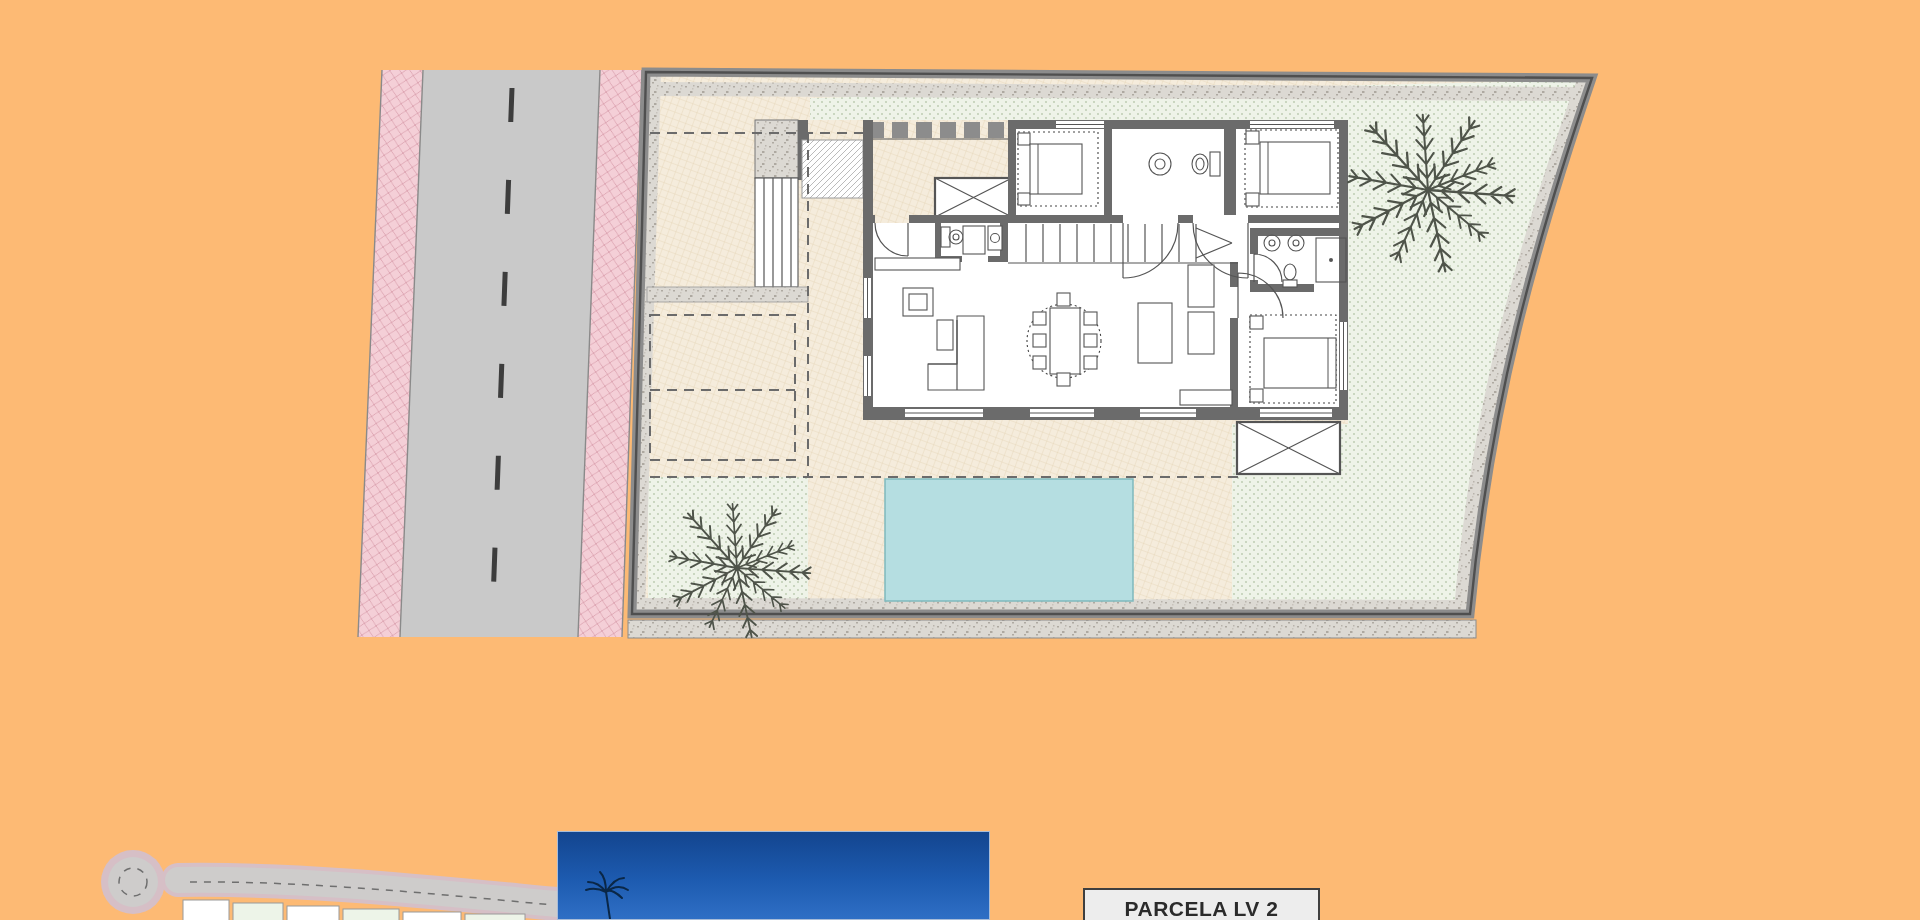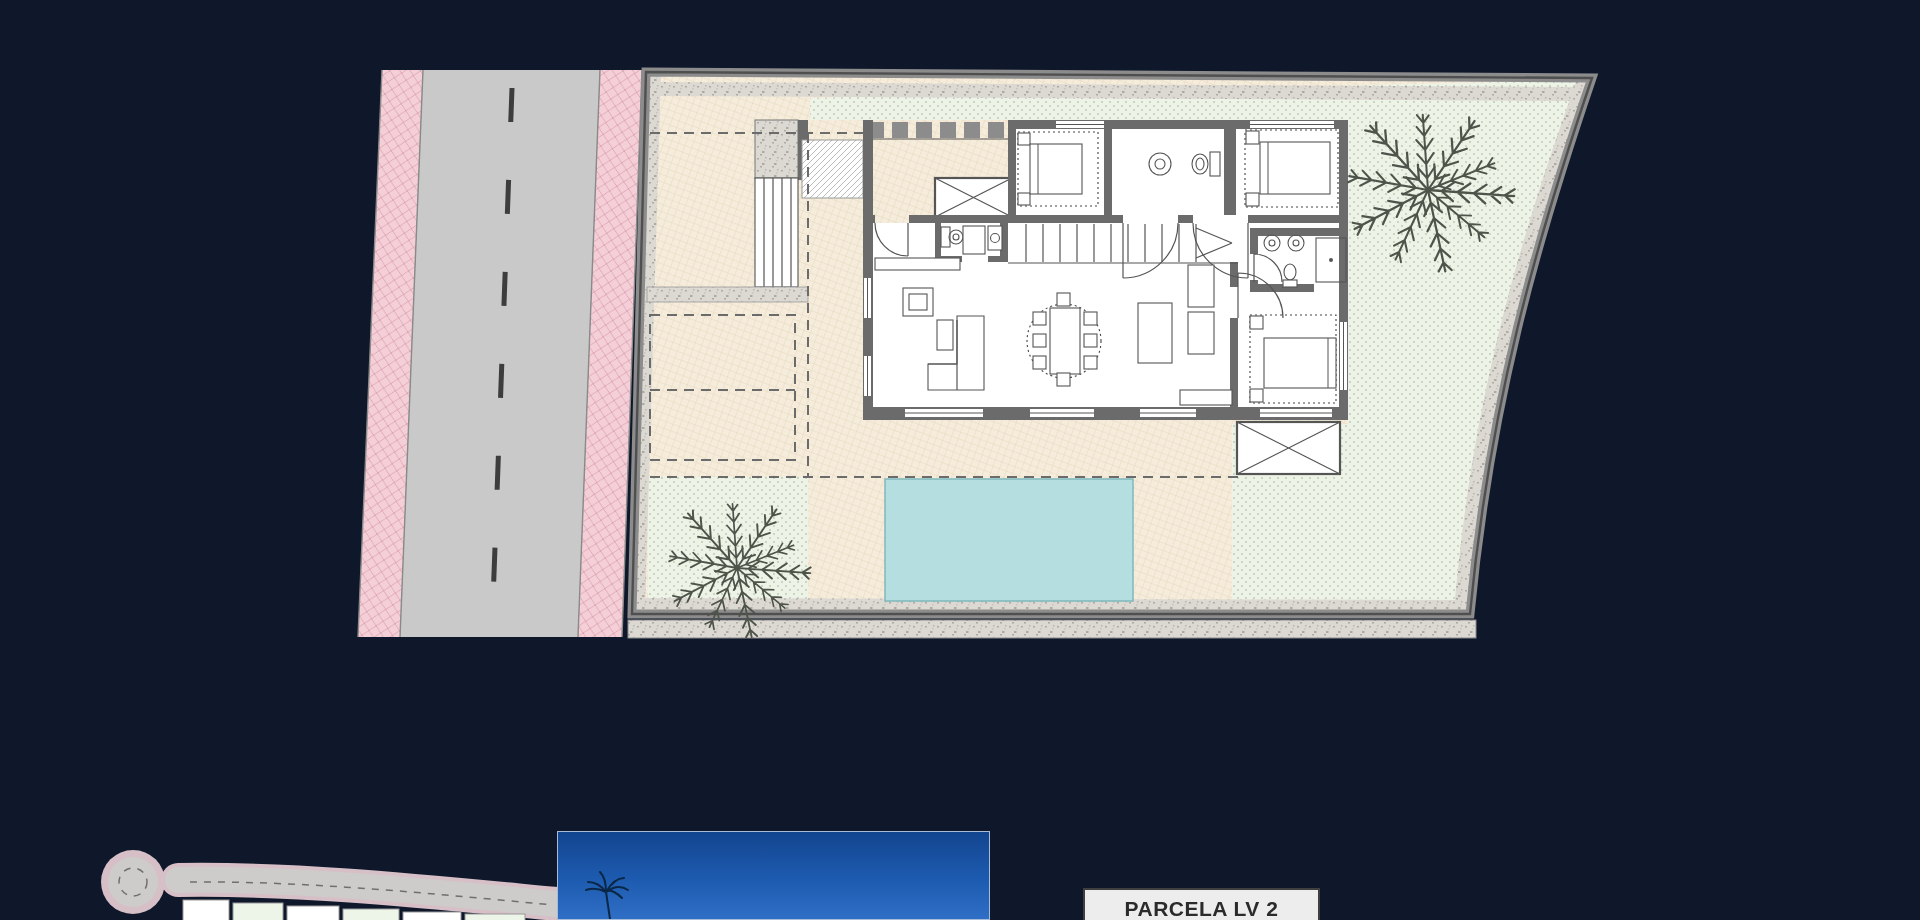--- a/index.html
+++ b/index.html
@@ -1,16 +1,16 @@
 <!DOCTYPE html>
 <html style="--asphalt: #c9c9c9; --sidewalk_pink: #f4cfd7; --centerline: #3d3d3d; --terrace: #f5ecdc; --lawn: #eef3e8; --gravel: #dcd9d3; --boundary: #8c8c8c; --wall: #6b6b6b; --pool: #b5dee1; --pool_edge: #7fb9bd; --palm: #4f544a; --photo_sky_top: #13458f; --photo_sky_bottom: #2f6fc5; --map_road: #cecccb; --map_edge: #d6bfc6; --label_bg: #ededed; --label_border: #3f3f3f; --label_text: #2b2b2b;"><head>
 <meta charset="utf-8">
 <style>
   html,body{margin:0;padding:0;background:#fff;}
-  #stage{position:relative;width:1920px;height:920px;overflow:hidden;background:#0f172a;
+  #stage{position:relative;width:1920px;height:920px;overflow:hidden;background:#fdba74;
          font-family:"Liberation Sans",sans-serif;}
   #plan-svg{position:absolute;left:0;top:0;}
   
   .asphalt{fill:var(--asphalt,#c9c9c9);}
   .wall{fill:var(--wall,#6b6b6b);}
   .bound-thick{stroke:var(--boundary,#8c8c8c);stroke-width:9;fill:none;}
   .bound-thin{stroke:#4f4f4f;stroke-width:2.4;fill:none;}
   .edge{stroke:#8a8a8a;stroke-width:1.4;fill:none;}
   .thin{stroke:#555;stroke-width:1.1;fill:#fff;}
   .thinNF{stroke:#555;stroke-width:1.1;fill:none;}

